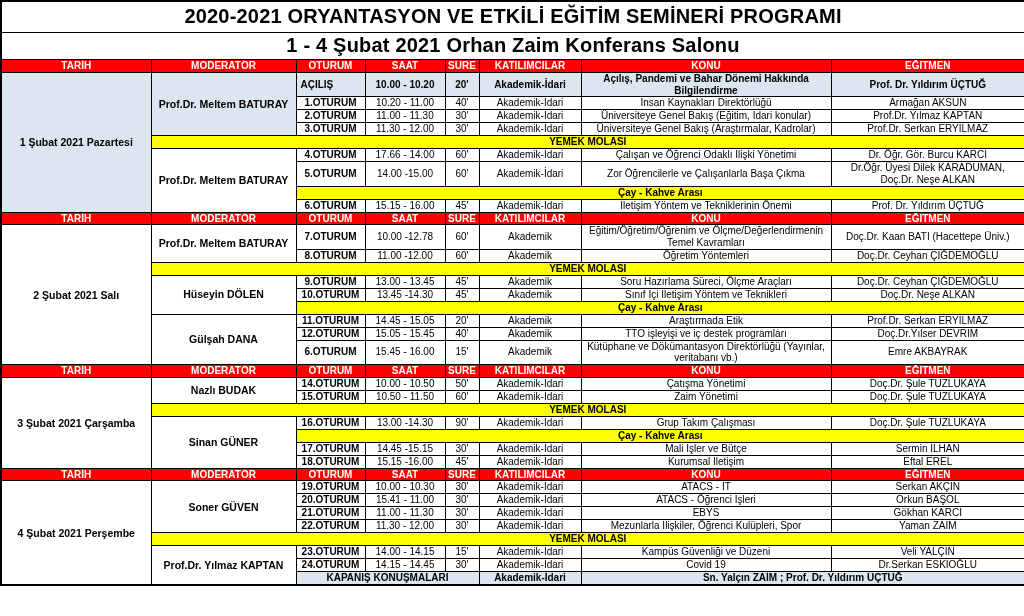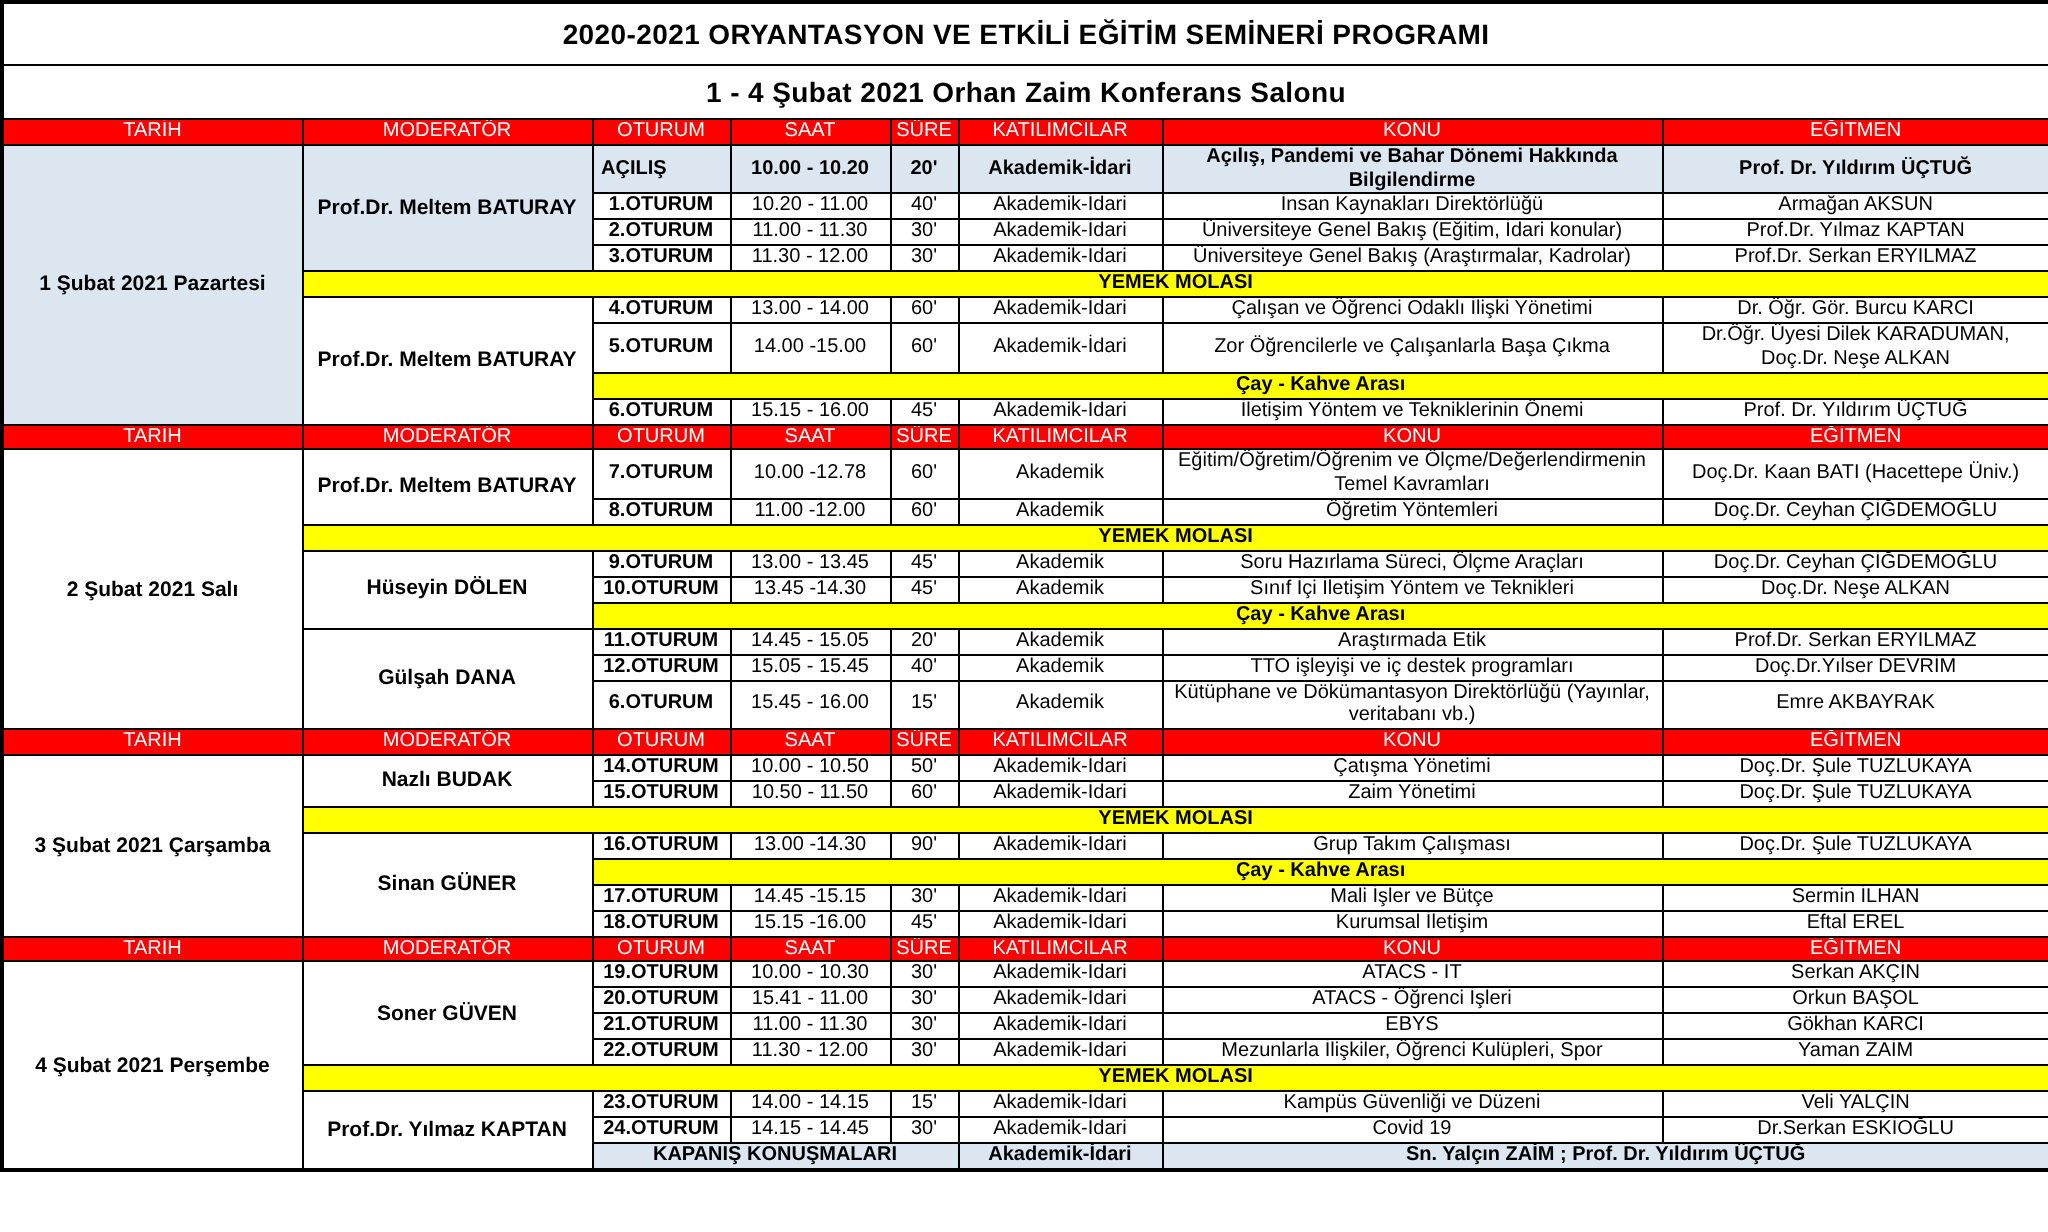--- a/index.html
+++ b/index.html
@@ -26,28 +26,28 @@
     border:1px solid var(--border);
     overflow:hidden;
     padding:0 2px;
     text-align:center;
     vertical-align:middle;
     font-size:10px;
     line-height:1.18;
     word-wrap:break-word;
   }
   tr.title-row td{
-    font-size:14px;font-weight:bold;letter-spacing:.2px;
+    font-size:20px;font-weight:bold;letter-spacing:.2px;
   }
   tr.title-row td.t1{height:30px;}
   tr.title-row td.t2{height:26px;}
   tr.head-row th{
     background:var(--header-bg);
     color:var(--header-text);
-    font-size:10px;font-weight:normal;
+    font-size:10px;font-weight:bold;
     height:11px;padding:0;
   }
   td.c-date,td.c-mod{font-weight:bold;font-size:10.5px;}
   td.c-session{font-weight:bold;text-align:center;margin-top:32px;}
   td.c-session.left{text-align:left;padding-left:4px;}
   tr.data-row td{height:12px;}
   td.break-cell{
     background:var(--break-bg);
     font-weight:bold;height:11px;
   }
@@ -118,21 +118,21 @@
         <td class="c-part">Akademik-İdari</td>
         <td class="c-topic">Üniversiteye Genel Bakış (Araştırmalar, Kadrolar)</td>
         <td class="c-trainer">Prof.Dr. Serkan ERYILMAZ</td>
       </tr>
       <tr>
         <td class="break-cell" colspan="7">YEMEK MOLASI</td>
       </tr>
       <tr class="data-row">
         <td class="c-mod" rowspan="4">Prof.Dr. Meltem BATURAY</td>
         <td class="c-session">4.OTURUM</td>
-        <td class="c-time">13.00 - 14.00</td>
+        <td class="c-time">17.66 - 14.00</td>
         <td class="c-dur">60'</td>
         <td class="c-part">Akademik-İdari</td>
         <td class="c-topic">Çalışan ve Öğrenci Odaklı İlişki Yönetimi</td>
         <td class="c-trainer">Dr. Öğr. Gör. Burcu KARCI</td>
       </tr>
       <tr class="data-row">
         <td class="c-session">5.OTURUM</td>
         <td class="c-time">14.00 -15.00</td>
         <td class="c-dur">60'</td>
         <td class="c-part">Akademik-İdari</td>

